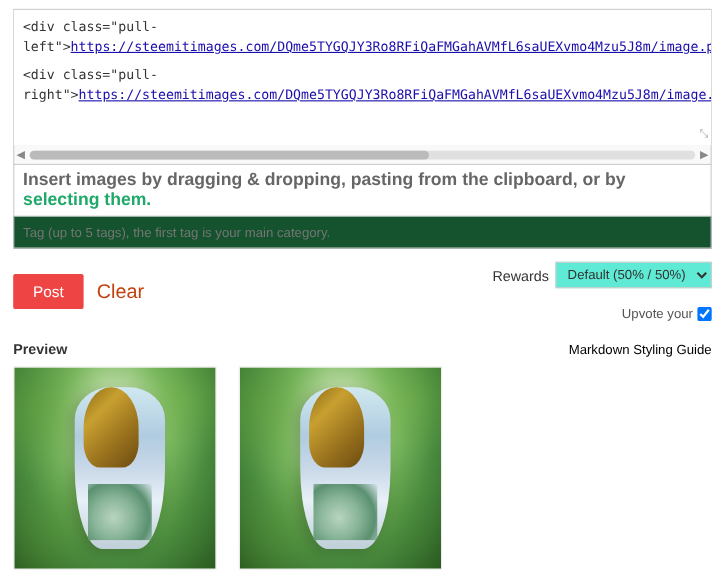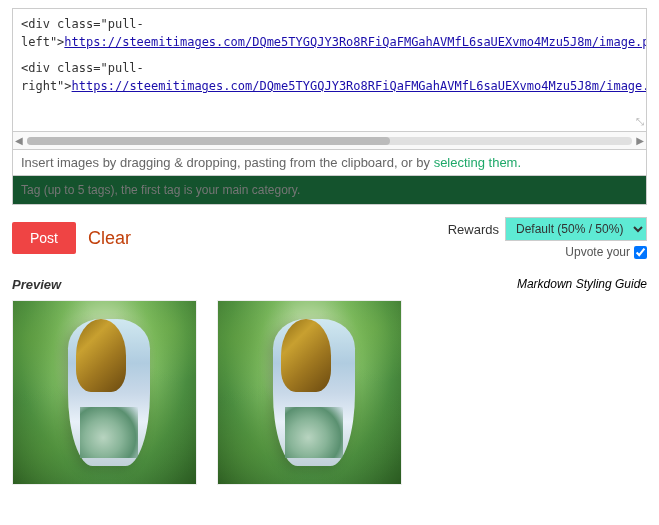--- a/index.html
+++ b/index.html
@@ -84,22 +84,23 @@
       color: #aaa;
       font-size: 10px;
     }
 
     
     .image-hint {
       border: 1px solid #ccc;
       border-top: none;
       background: #fff;
       padding: 5px 8px;
-      font-size: 13px;
+      font-size: 16px;
       color: #666;
+      font-weight: bold;
     }
 
     .image-hint a {
       color: #1ea869;
       text-decoration: none;
     }
 
     
     .tag-input {
       border: 1px solid #ccc;
@@ -165,37 +166,36 @@
 
     .upvote-checkbox {
       cursor: pointer;
     }
 
     
     .rewards-block {
       display: flex;
       flex-direction: column;
       align-items: flex-end;
-      gap: 4px;
+      gap: 16px;
     }
 
     .rewards-line {
       display: flex;
       align-items: center;
       gap: 6px;
     }
 
     
     .preview-header {
       display: flex;
       justify-content: space-between;
-      align-items: flex-start;
+      align-items: flex-end;
       margin-top: 18px;
       margin-bottom: 8px;
-      font-style: italic;
     }
 
     .preview-label {
       font-size: 13px;
       font-weight: bold;
       color: #333;
     }
 
     .markdown-guide-link {
       font-size: 12px;

